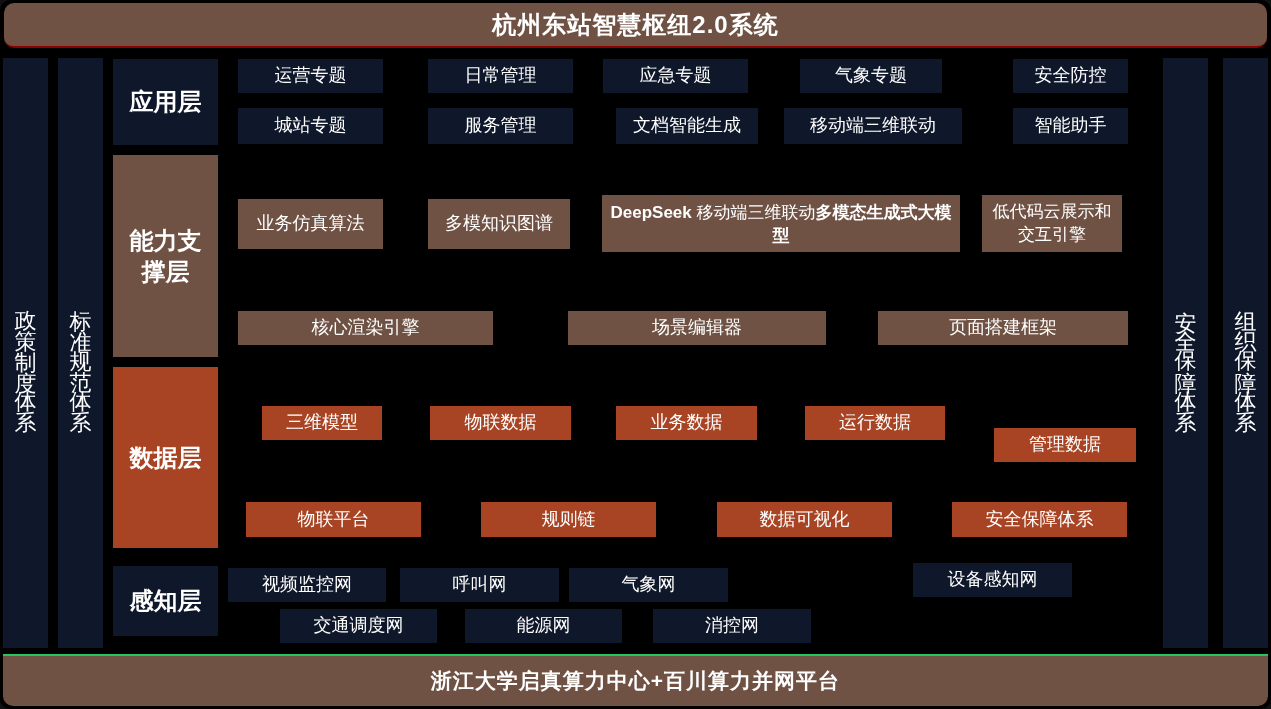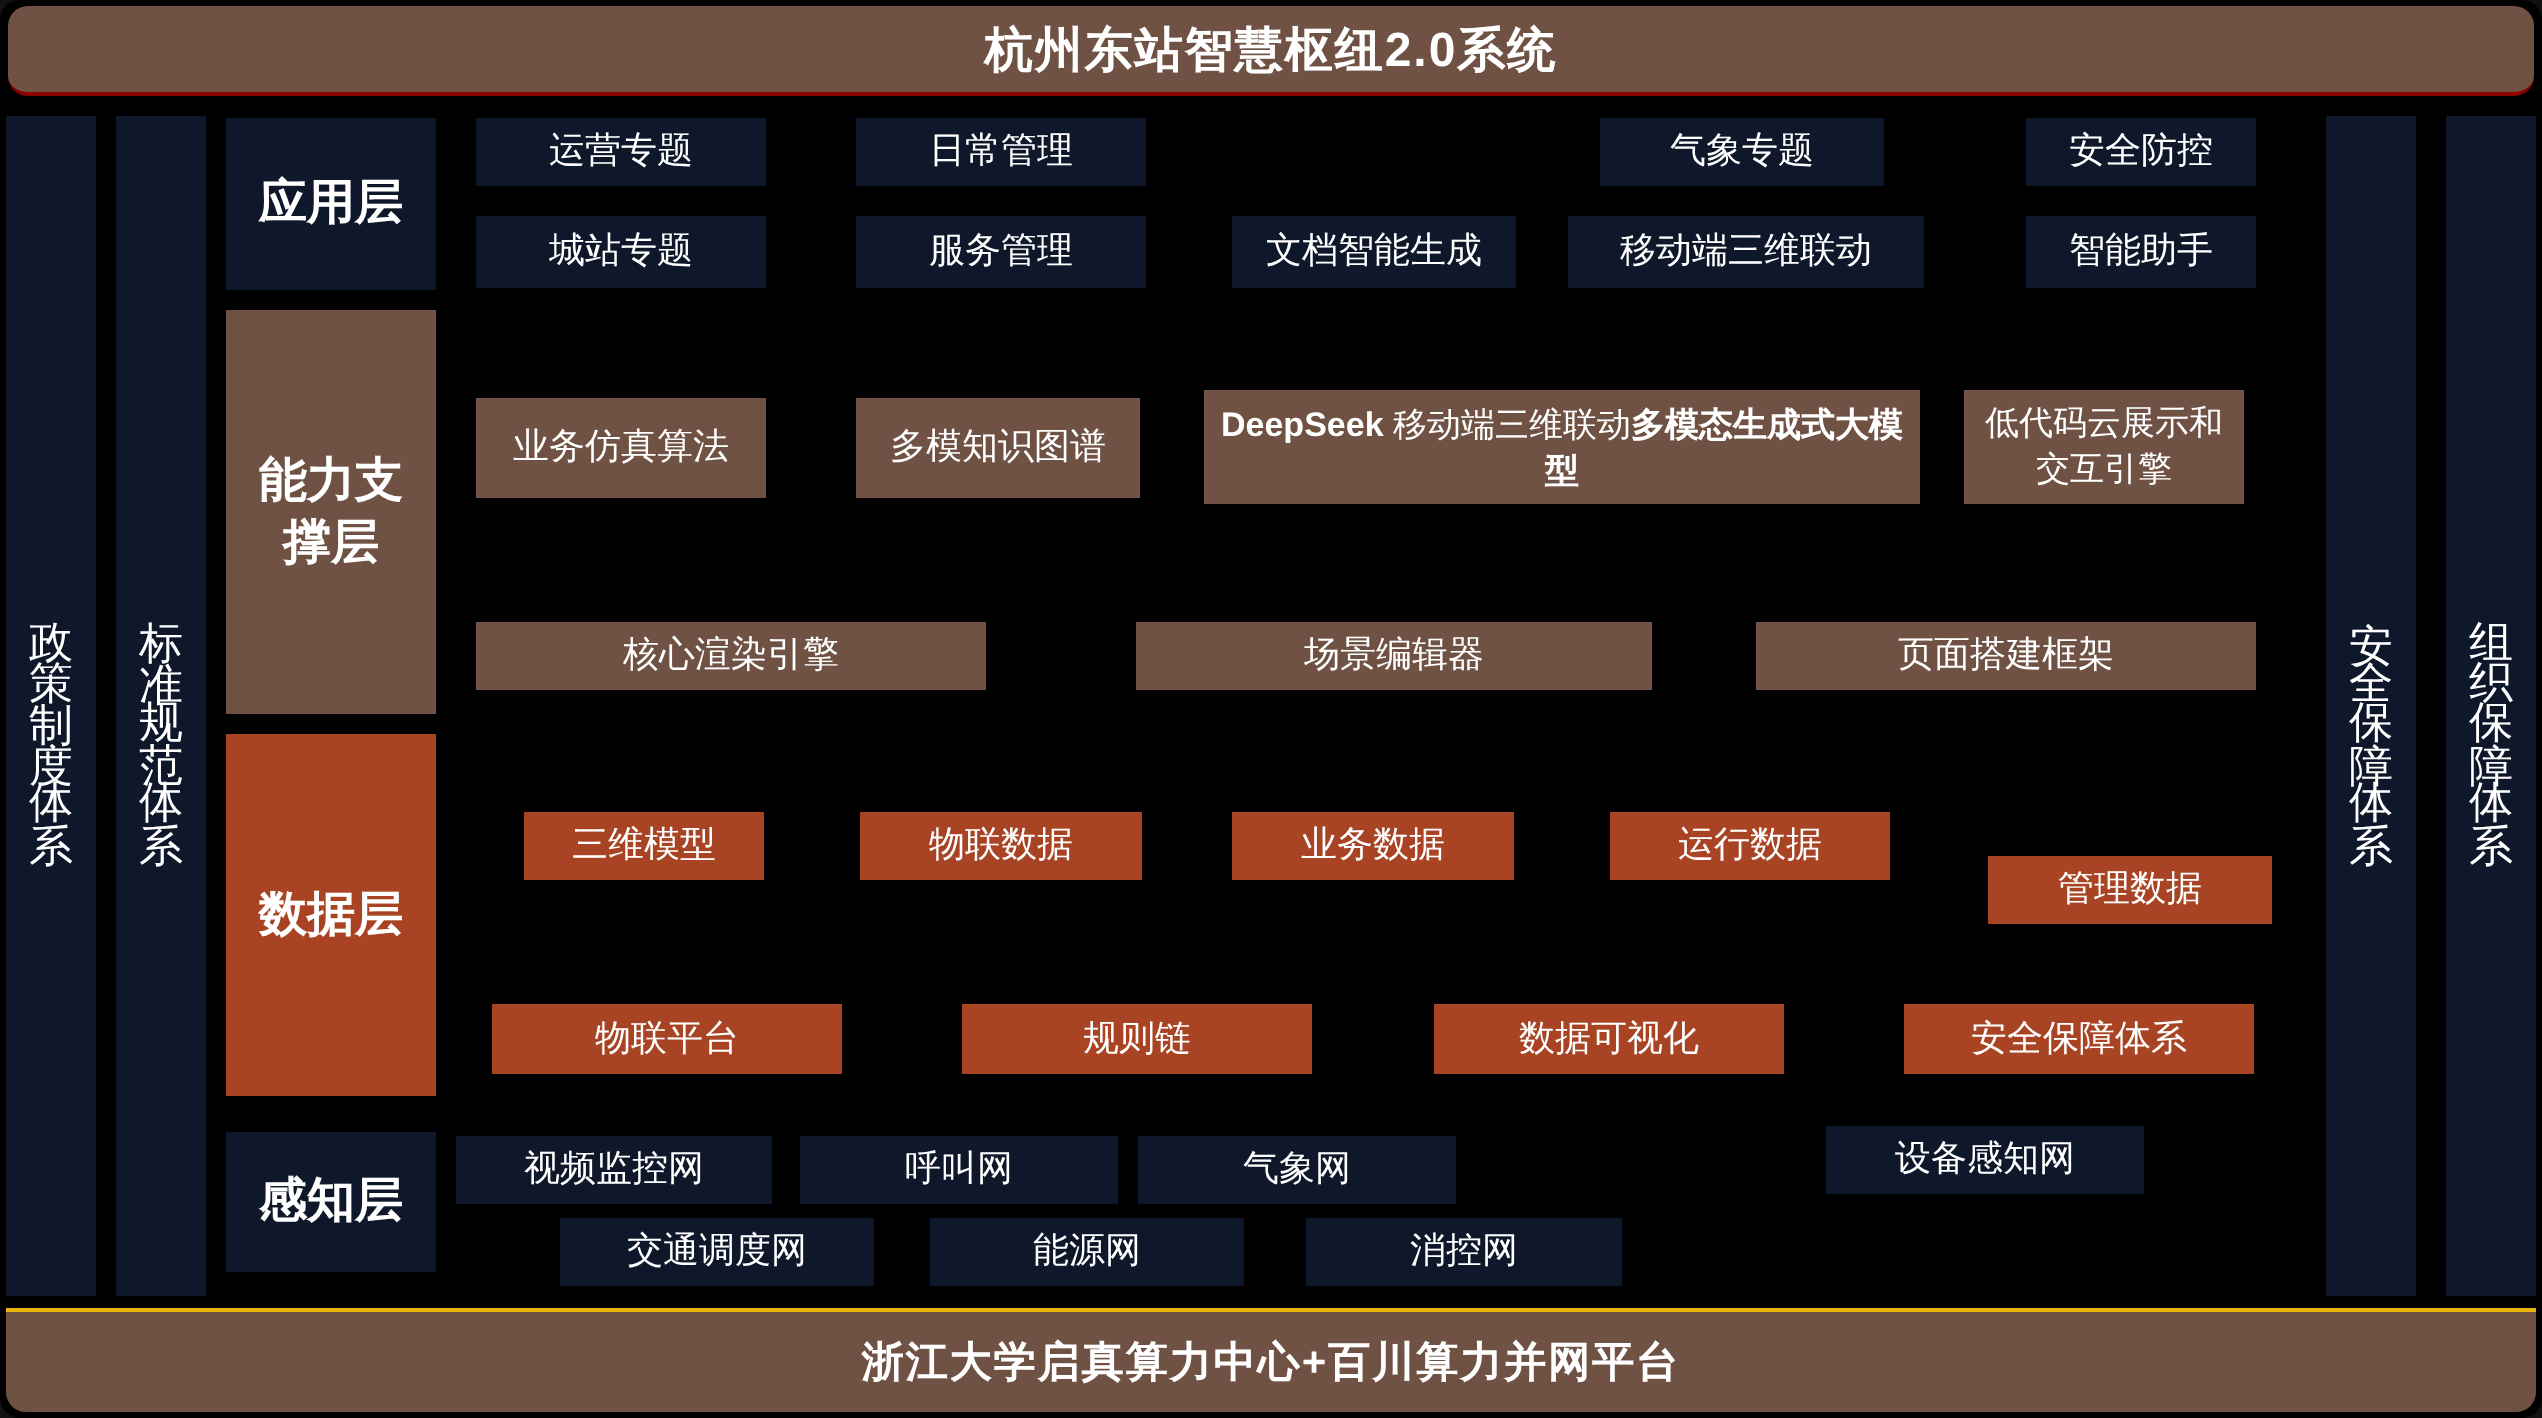--- a/index.html
+++ b/index.html
@@ -21,21 +21,21 @@
   .gray{background:#0f172a;}
 
   .header{
     left:4px;top:3px;width:1263px;height:45px;
     border-radius:10px;
     border-bottom:2px solid #8B0000;
     font-size:24px;font-weight:bold;letter-spacing:1px;
   }
   .footer{
     left:3px;top:654px;width:1265px;height:52px;
-    border-top:2px solid #eab308;
+    border-top:2px solid #22c55e;
     border-radius:0 0 10px 10px;
     font-size:21px;font-weight:bold;letter-spacing:1px;
   }
 
   .vbar{
     top:58px;width:45px;height:590px;
     writing-mode:vertical-rl;text-orientation:upright;
     display:flex;align-items:center;justify-content:center;
     font-size:22px;letter-spacing:20px;color:#fff;
   }
@@ -69,20 +69,21 @@
   <div class="abs gray vbar" style="left:1163px">安全保障体系</div>
   <div class="abs gray vbar" style="left:1223px">组织保障体系</div>
 
   <div class="abs center gray layer-label" style="top:59px;height:86px">应用层</div>
   <div class="abs center brown layer-label" style="top:155px;height:202px">能力支撑层</div>
   <div class="abs center orange layer-label" style="top:367px;height:181px">数据层</div>
   <div class="abs center gray layer-label" style="top:566px;height:70px">感知层</div>
 
   <div class="abs center gray box" style="left:238px;top:59px;width:145px;height:34px">运营专题</div>
   <div class="abs center gray box" style="left:428px;top:59px;width:145px;height:34px">日常管理</div>
+  <div class="abs center gray box" style="left:603px;top:59px;width:145px;height:34px">应急专题</div>
   <div class="abs center gray box" style="left:800px;top:59px;width:142px;height:34px">气象专题</div>
   <div class="abs center gray box" style="left:1013px;top:59px;width:115px;height:34px">安全防控</div>
 
   <div class="abs center gray box" style="left:238px;top:108px;width:145px;height:36px">城站专题</div>
   <div class="abs center gray box" style="left:428px;top:108px;width:145px;height:36px">服务管理</div>
   <div class="abs center gray box" style="left:616px;top:108px;width:142px;height:36px">文档智能生成</div>
   <div class="abs center gray box" style="left:784px;top:108px;width:178px;height:36px">移动端三维联动</div>
   <div class="abs center gray box" style="left:1013px;top:108px;width:115px;height:36px">智能助手</div>
 
   <div class="abs center brown box" style="left:238px;top:199px;width:145px;height:50px">业务仿真算法</div>

